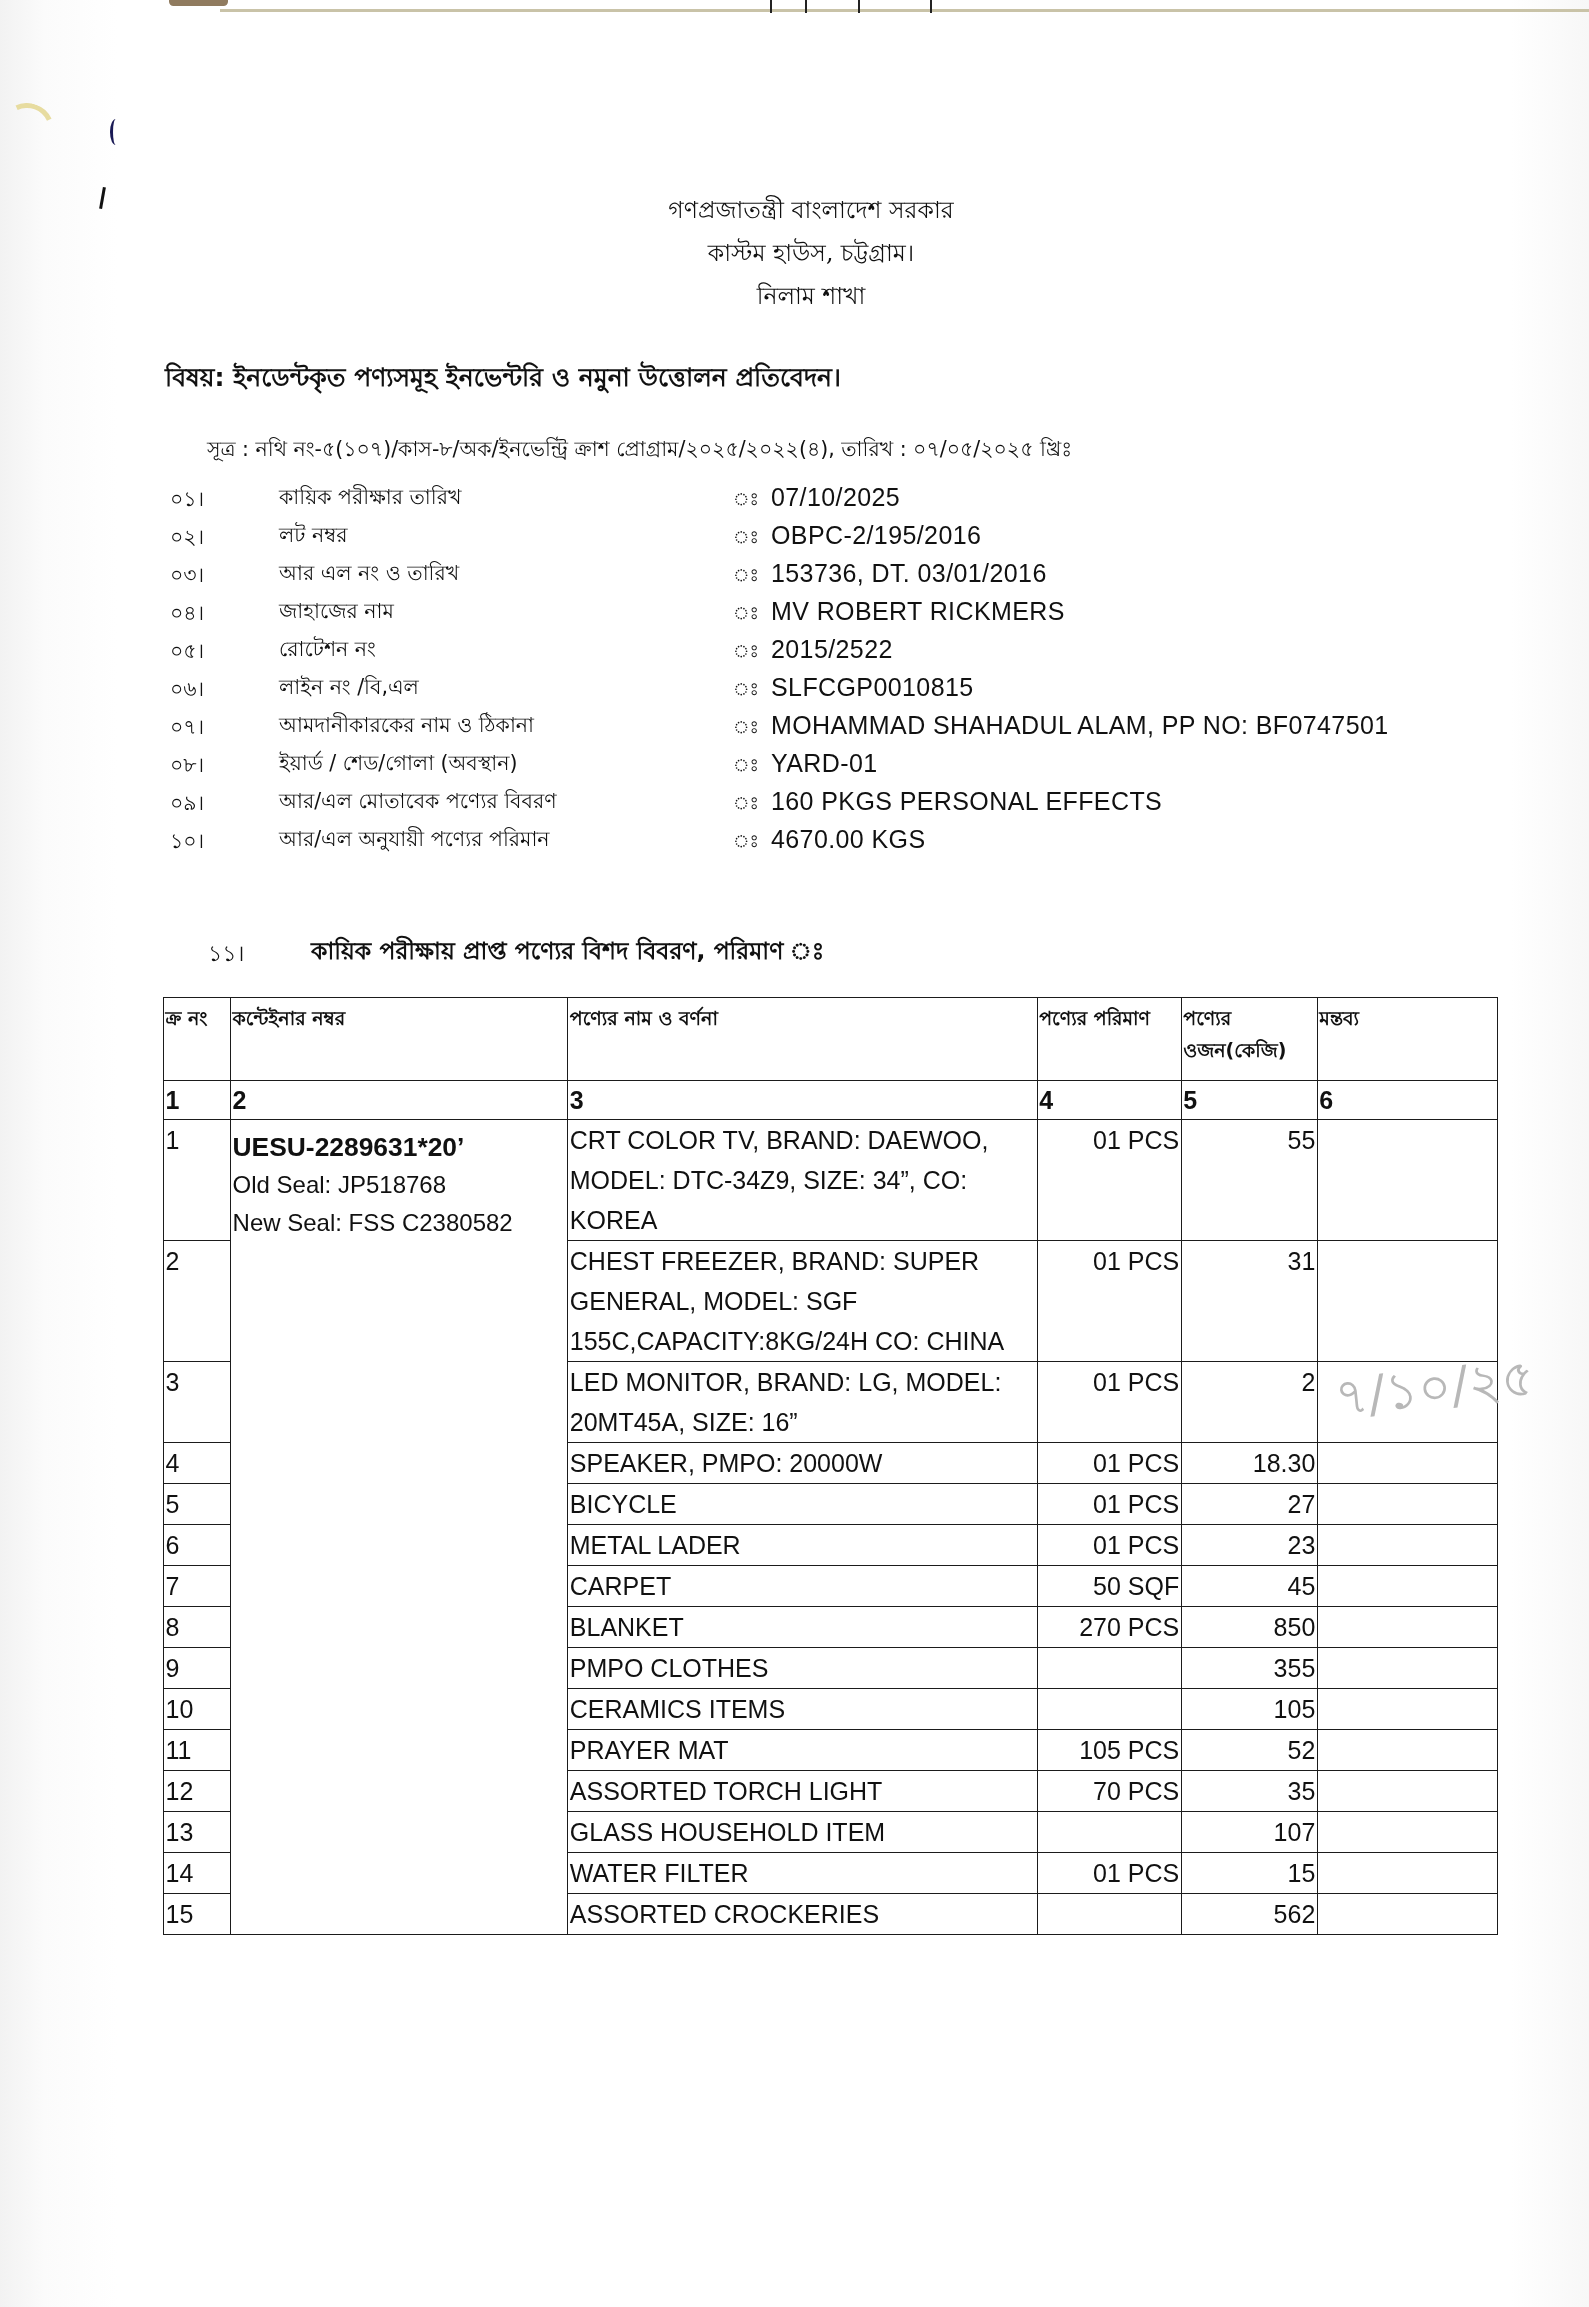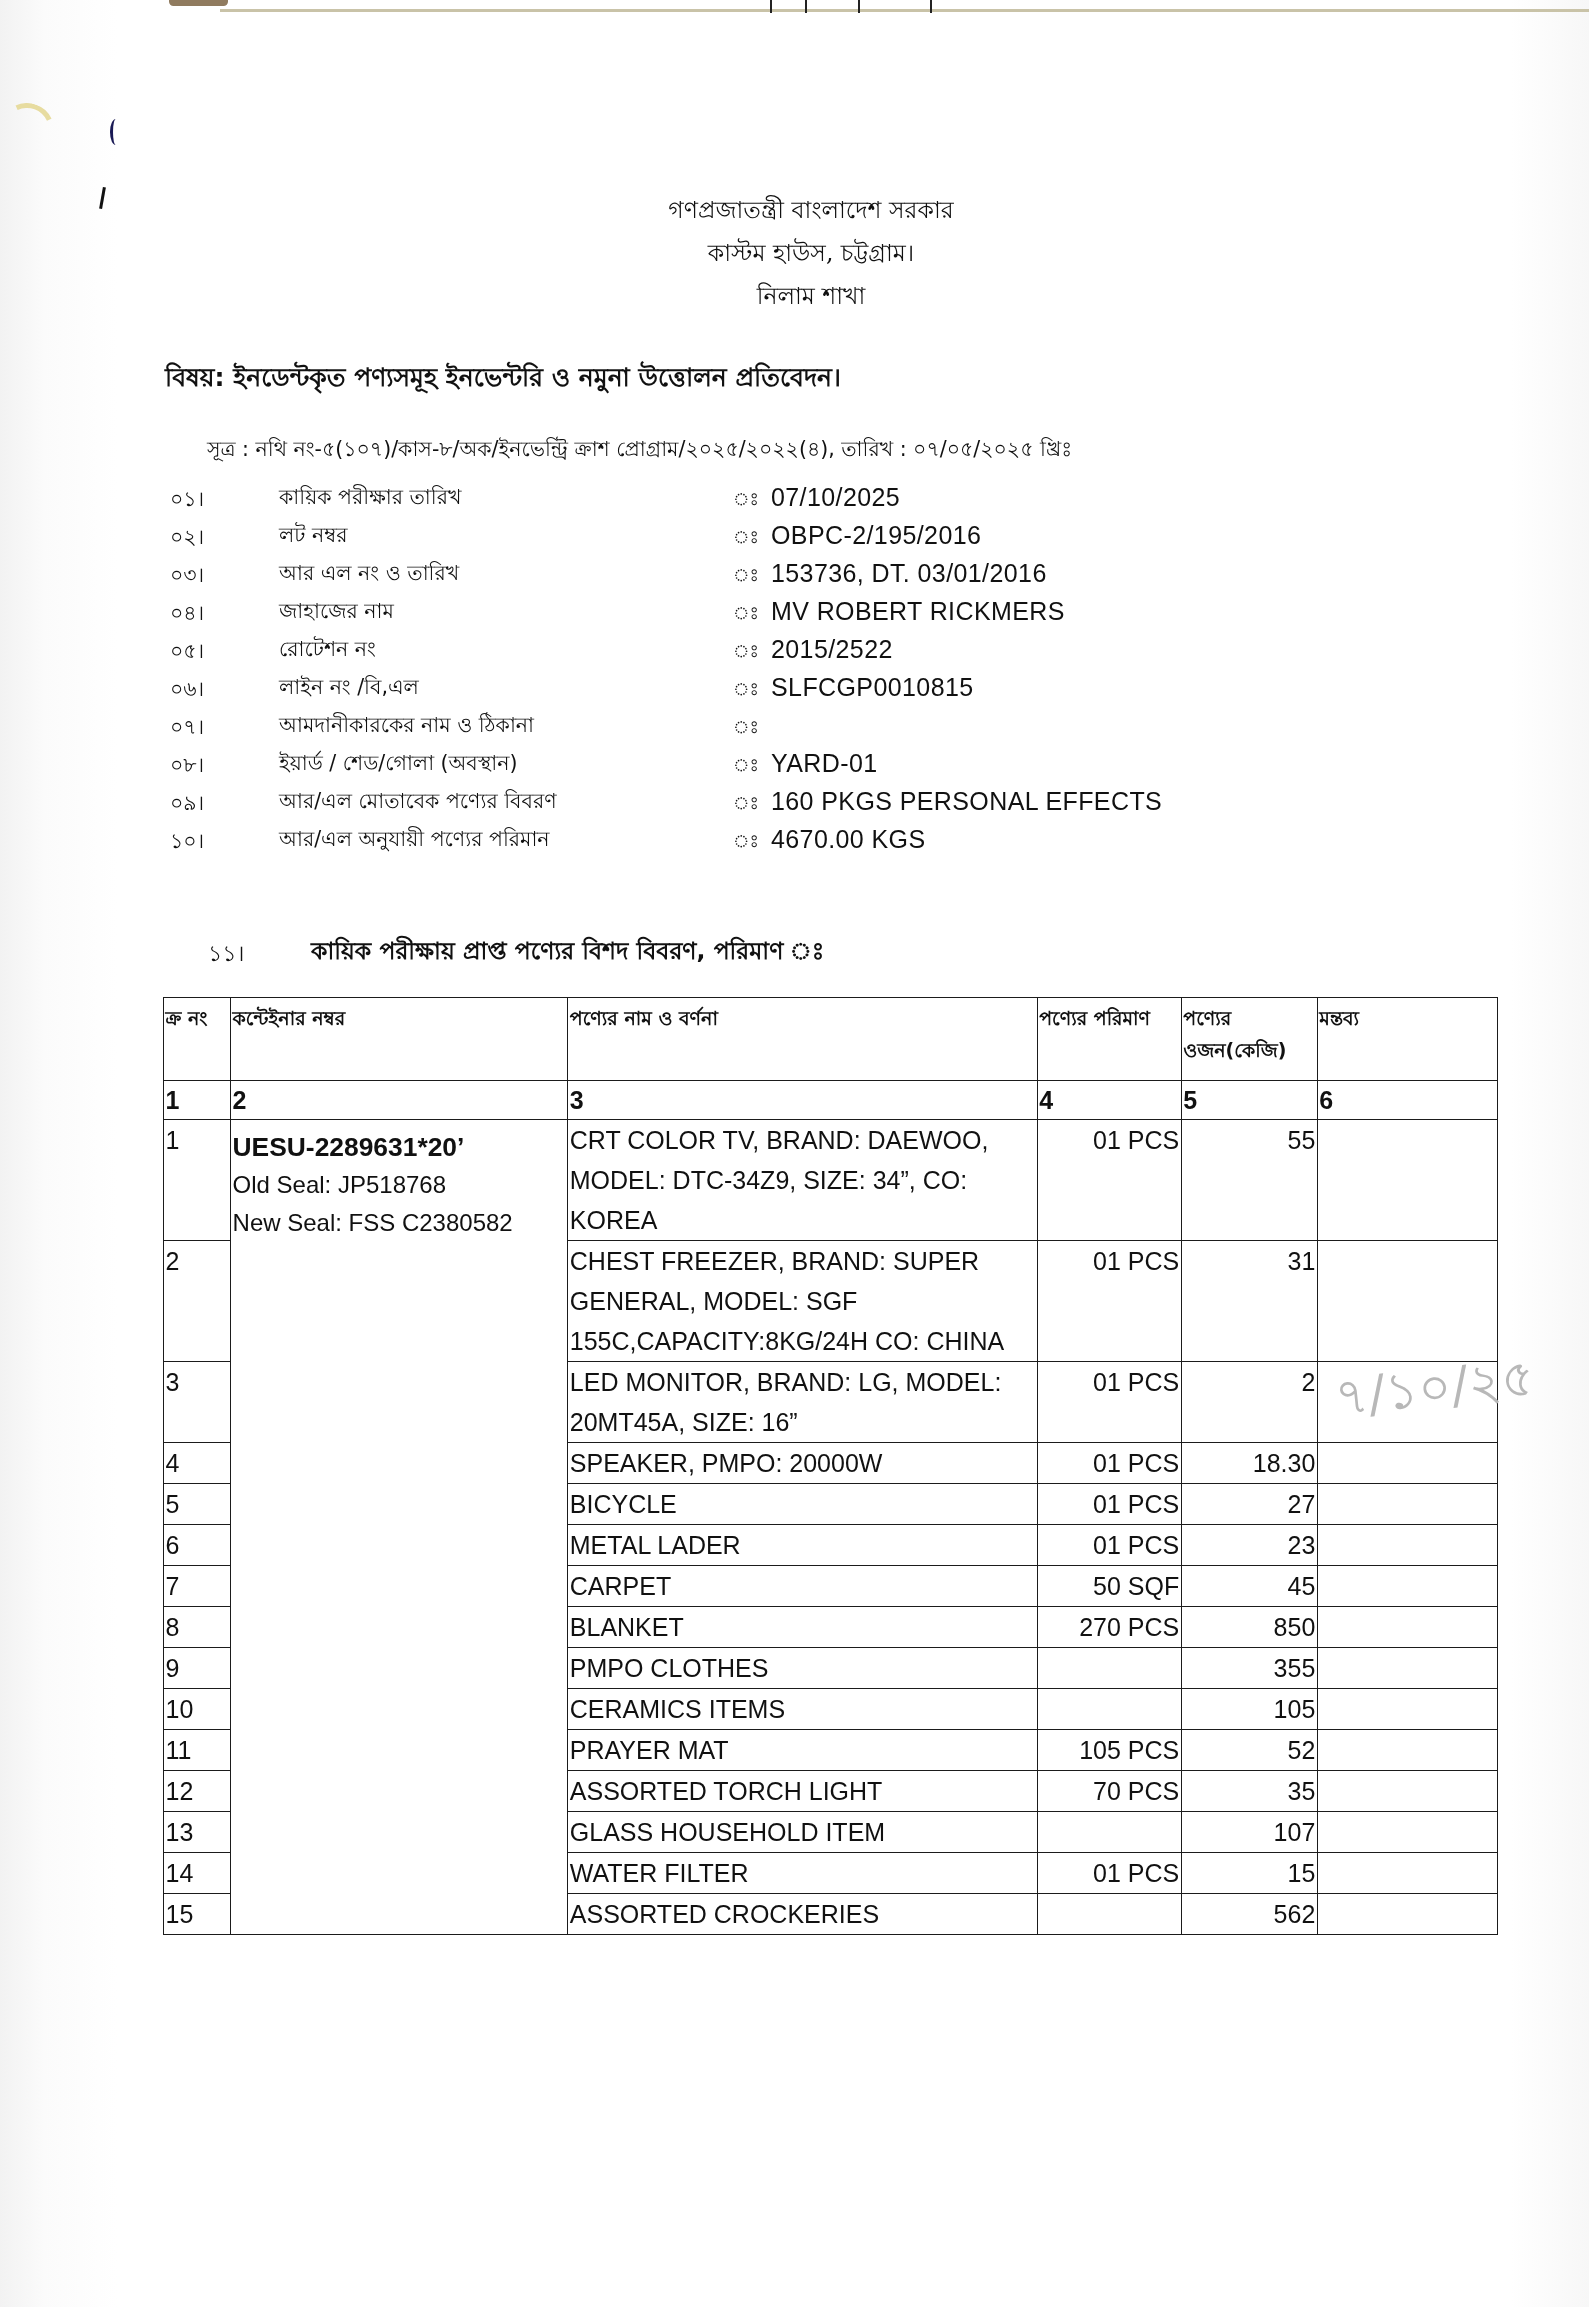--- a/index.html
+++ b/index.html
@@ -265,20 +265,21 @@
     <div class="info-row">
       <span class="info-num">০৬।</span>
       <span class="info-label">লাইন নং /বি,এল</span>
       <span class="info-colon">ঃ</span>
       <span class="info-value">SLFCGP0010815</span>
     </div>
     <div class="info-row">
       <span class="info-num">০৭।</span>
       <span class="info-label">আমদানীকারকের নাম ও ঠিকানা</span>
       <span class="info-colon">ঃ</span>
+      <span class="info-value">MOHAMMAD SHAHADUL ALAM, PP NO: BF0747501</span>
     </div>
     <div class="info-row">
       <span class="info-num">০৮।</span>
       <span class="info-label">ইয়ার্ড / শেড/গোলা (অবস্থান)</span>
       <span class="info-colon">ঃ</span>
       <span class="info-value">YARD-01</span>
     </div>
     <div class="info-row">
       <span class="info-num">০৯।</span>
       <span class="info-label">আর/এল মোতাবেক পণ্যের বিবরণ</span>

